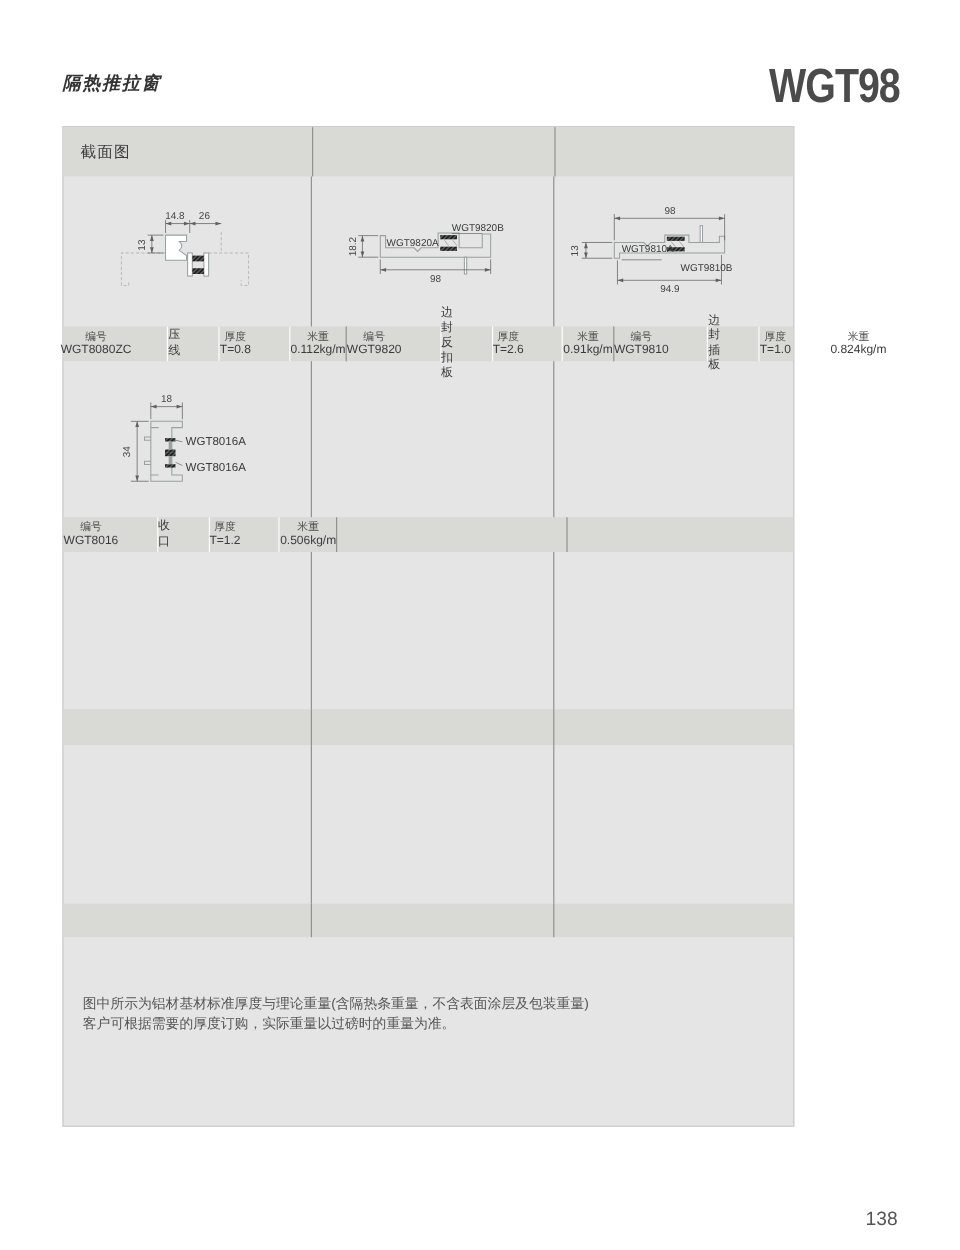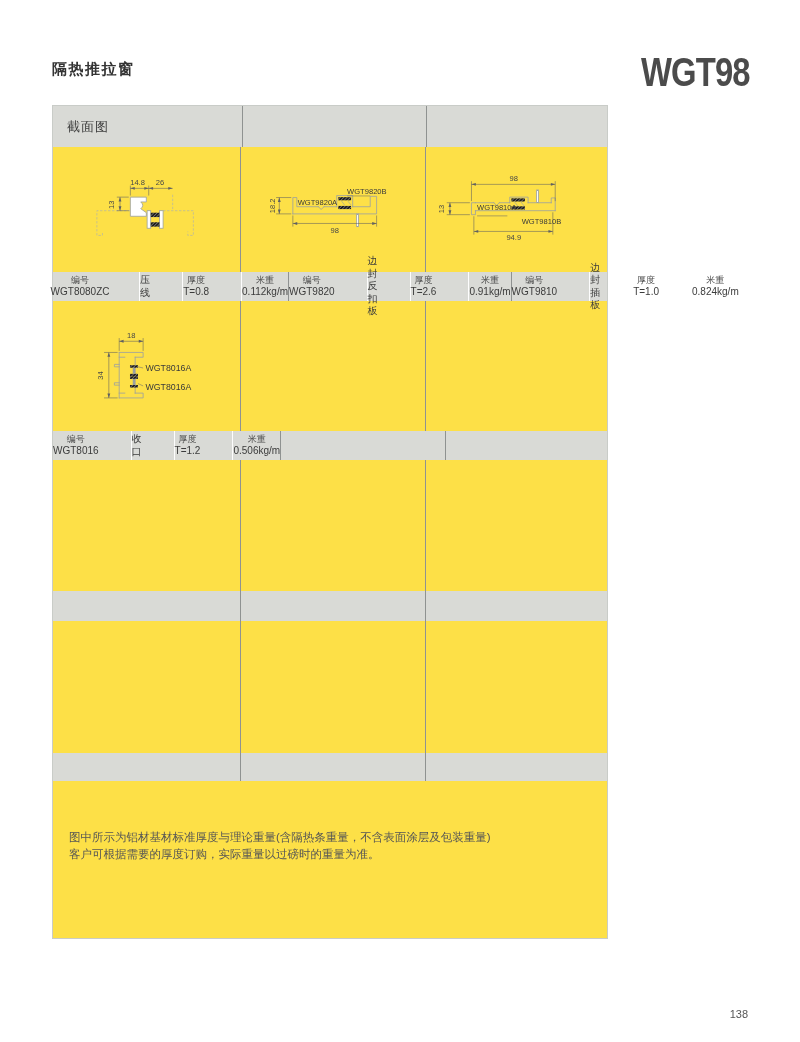--- a/index.html
+++ b/index.html
@@ -3,48 +3,48 @@
 <meta charset="utf-8">
 <style>
   html,body{margin:0;padding:0;}
   body{
     width:800px;height:1042px;background:#ffffff;position:relative;
     font-family:"Liberation Sans","DejaVu Sans",sans-serif;
     -webkit-font-smoothing:antialiased;
   }
   .title-left{
     position:absolute;left:52px;top:60px;
-    font-size:15px;font-weight:700;color:#343434;letter-spacing:1.5px;
+    font-size:15px;font-weight:700;color:#343434;letter-spacing:1.5px;font-style:italic;
   }
   .title-right{
     position:absolute;right:50px;top:50px;
     font-size:40px;font-weight:700;color:#4b4b4b;
     letter-spacing:-1px;transform:scaleX(.82);transform-origin:right center;
   }
   .tbl{
-    position:absolute;left:52px;top:105px;width:556px;
-    border:1px solid #c9ccc8;box-sizing:border-box;background:#fde047;
+    position:absolute;left:52px;top:105px;width:610px;
+    border:1px solid #c9ccc8;box-sizing:border-box;background:#e5e5e5;
   }
   .row{display:flex;box-sizing:border-box;}
   .gray{background:#d9dad6;}
   .h41{height:41px}.h125{height:125px}.h29{height:29px}.h130{height:130px}
   .h131{height:131px}.h30{height:30px}.h132{height:132px}.h28{height:28px}.h157{height:157px}
   .col{box-sizing:border-box;position:relative;}
   .c1{width:235px}
   .c2{width:231px;border-left:1px solid #8f9291}
   .c3{width:228px;border-left:1px solid #8f9291}
   .sechead{display:flex;align-items:center;padding-left:14px;font-size:13px;color:#3d3d3d;letter-spacing:1px;}
   .dcells{display:flex;height:100%;gap:32px;}
   .dc{display:flex;flex-direction:column;justify-content:center;align-items:center;box-sizing:border-box;line-height:1.25;text-align:center;}
   .dc + .dc{border-left:1px solid rgba(255,255,255,.95);}
   .dc-a{width:23%}.dc-b{width:26.5%}.dc-c{width:23%}.dc-d{width:27.5%}
   .dlab{font-size:9px;color:#4d4d4d;}
   .dval{font-size:10px;color:#3b3b3b;}
   .foot{width:694px;box-sizing:border-box;padding:48px 20px 0 16px;font-size:11.5px;color:#555;line-height:1.45;}
-  .pagenum{position:absolute;right:52px;top:1008px;font-size:11px;color:#555;}
+  .pagenum{position:absolute;right:52px;top:1008px;font-size:16px;color:#555;}
   .drawcell svg{display:block;width:100%;height:100%;}
   .pro{stroke:#9aa0a1;stroke-width:1;fill:none;stroke-linecap:square;}
   .prof{stroke:#9aa0a1;stroke-width:1;fill:#ffffff;}
   .ref{stroke:#abb0b1;stroke-width:.8;fill:none;stroke-dasharray:3 2;}
   .dim{stroke:#606060;stroke-width:.7;fill:none;}
   .dimf{fill:#606060;stroke:none;}
   .ins{fill:url(#hatchp);}
   .web{fill:#9aa0a1;}
   .zig{stroke:#9aa0a1;stroke-width:.8;fill:none;}
   .lead{stroke:#6a6a6a;stroke-width:.7;fill:none;}

